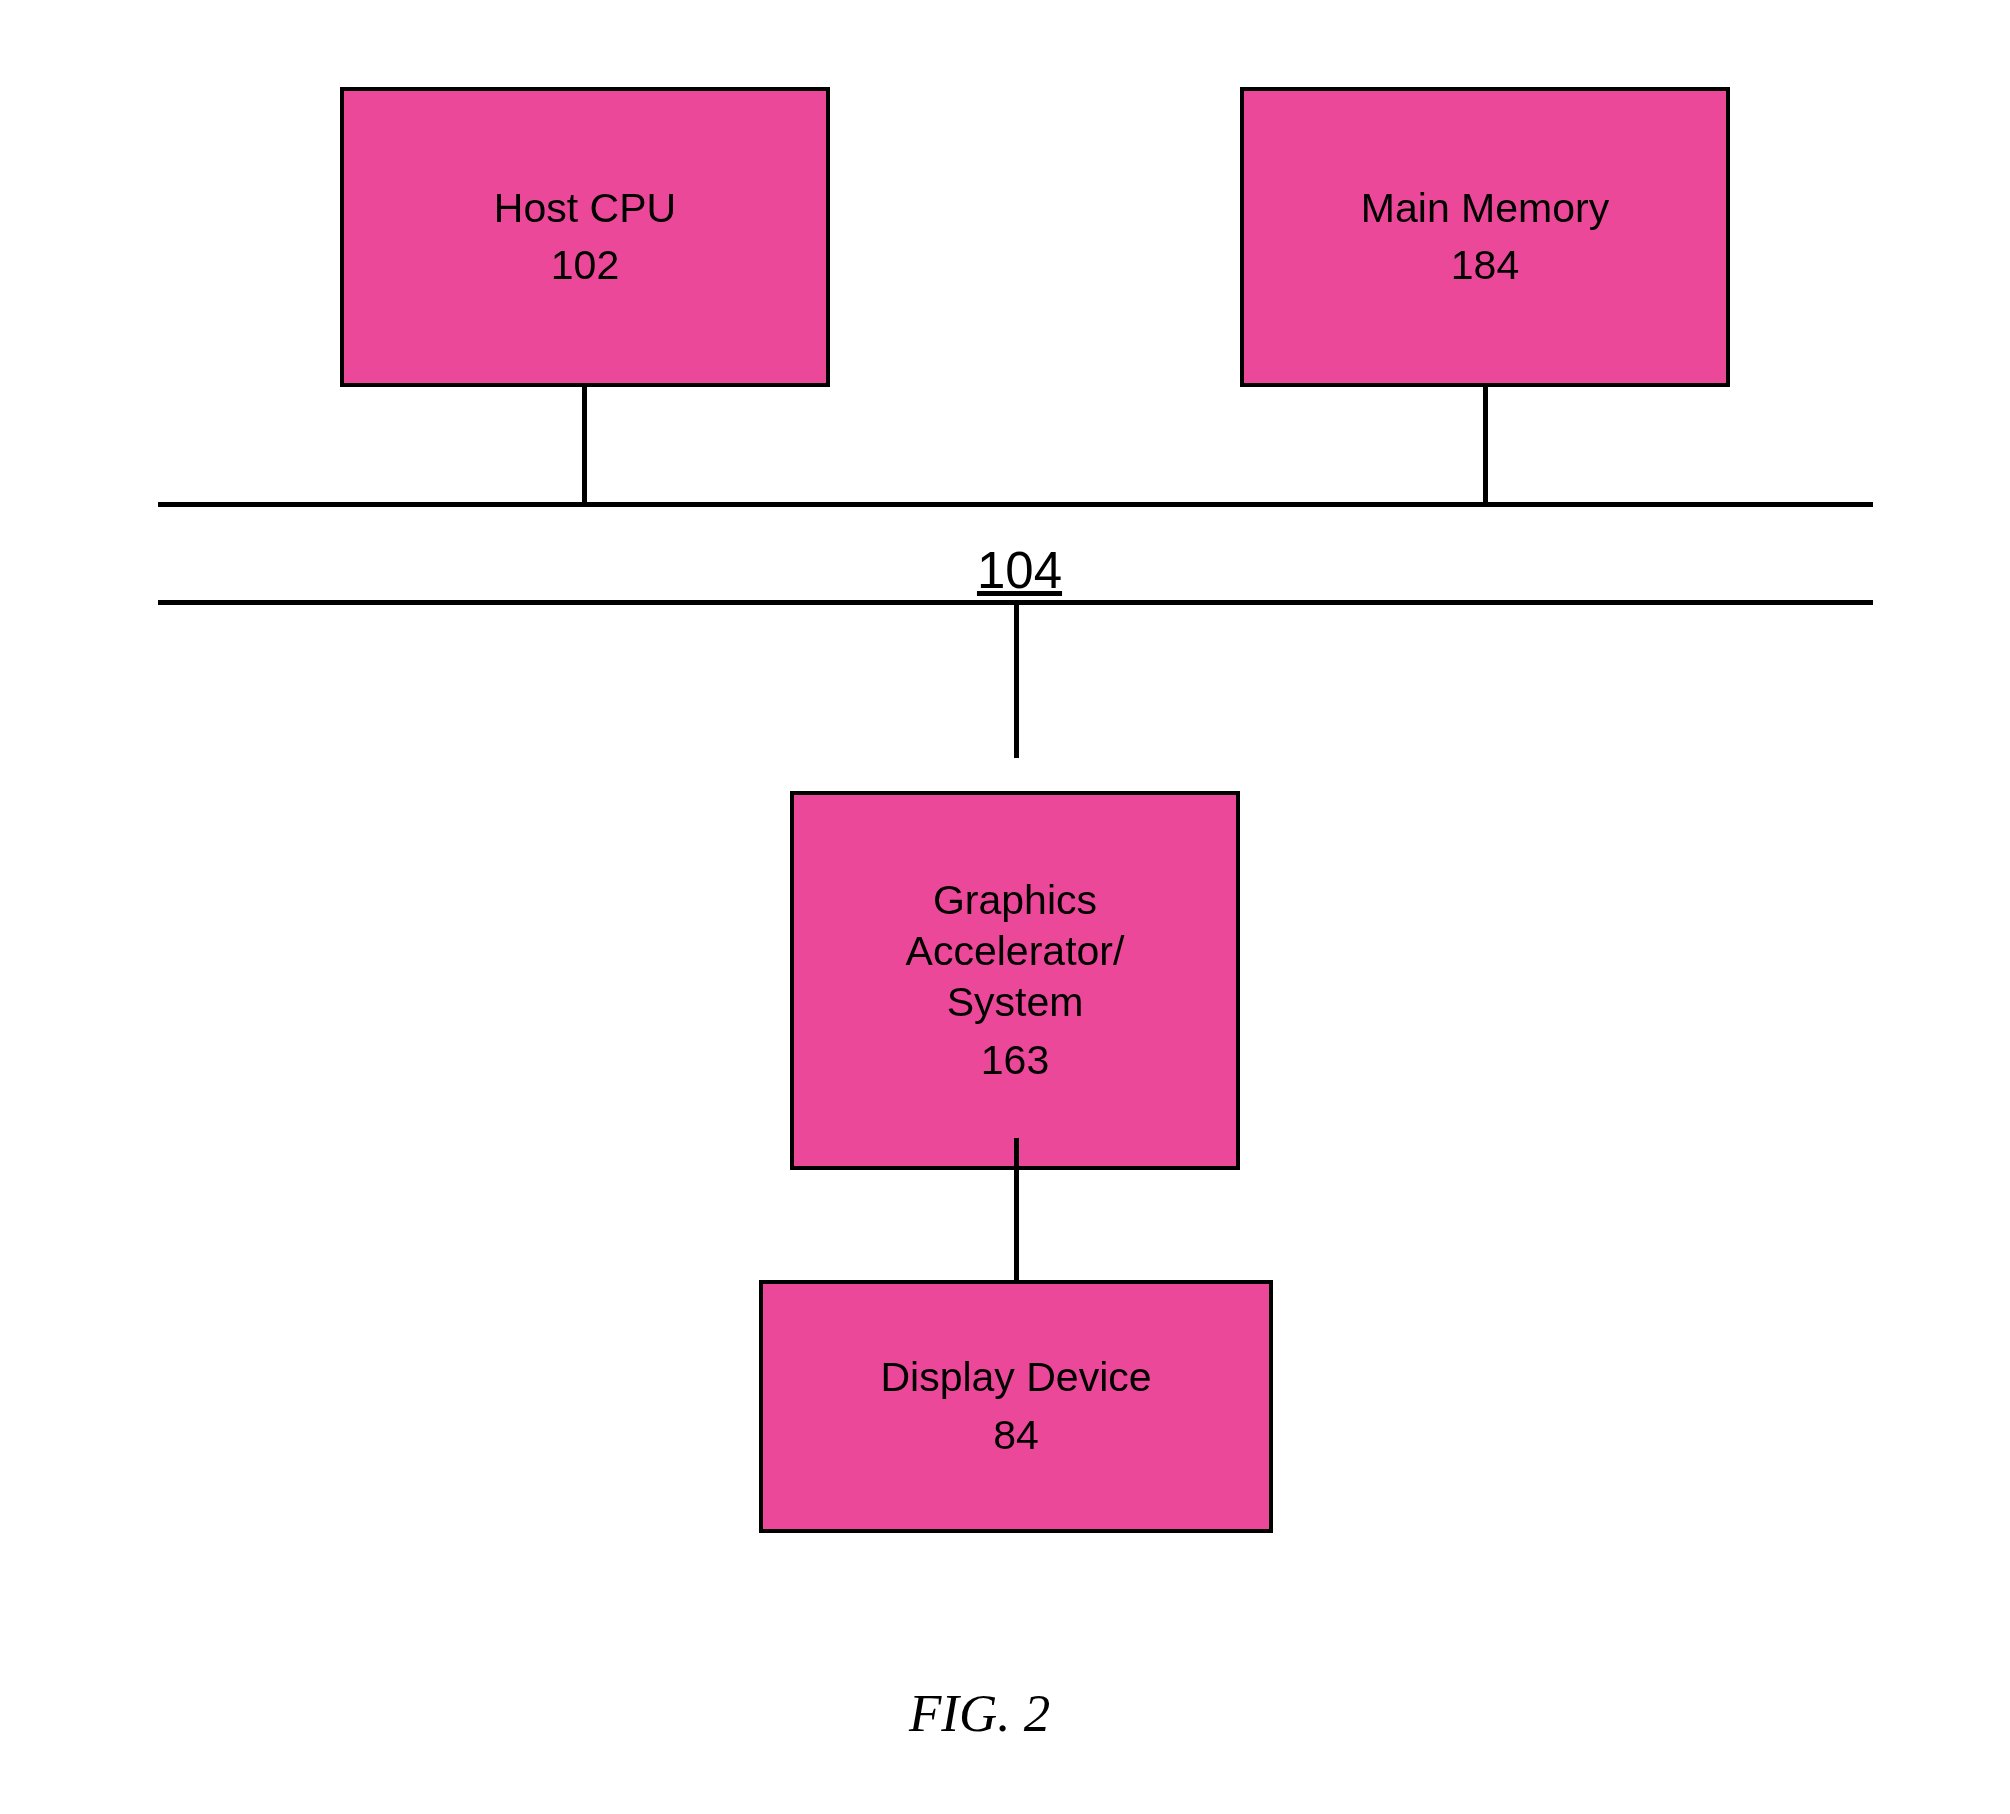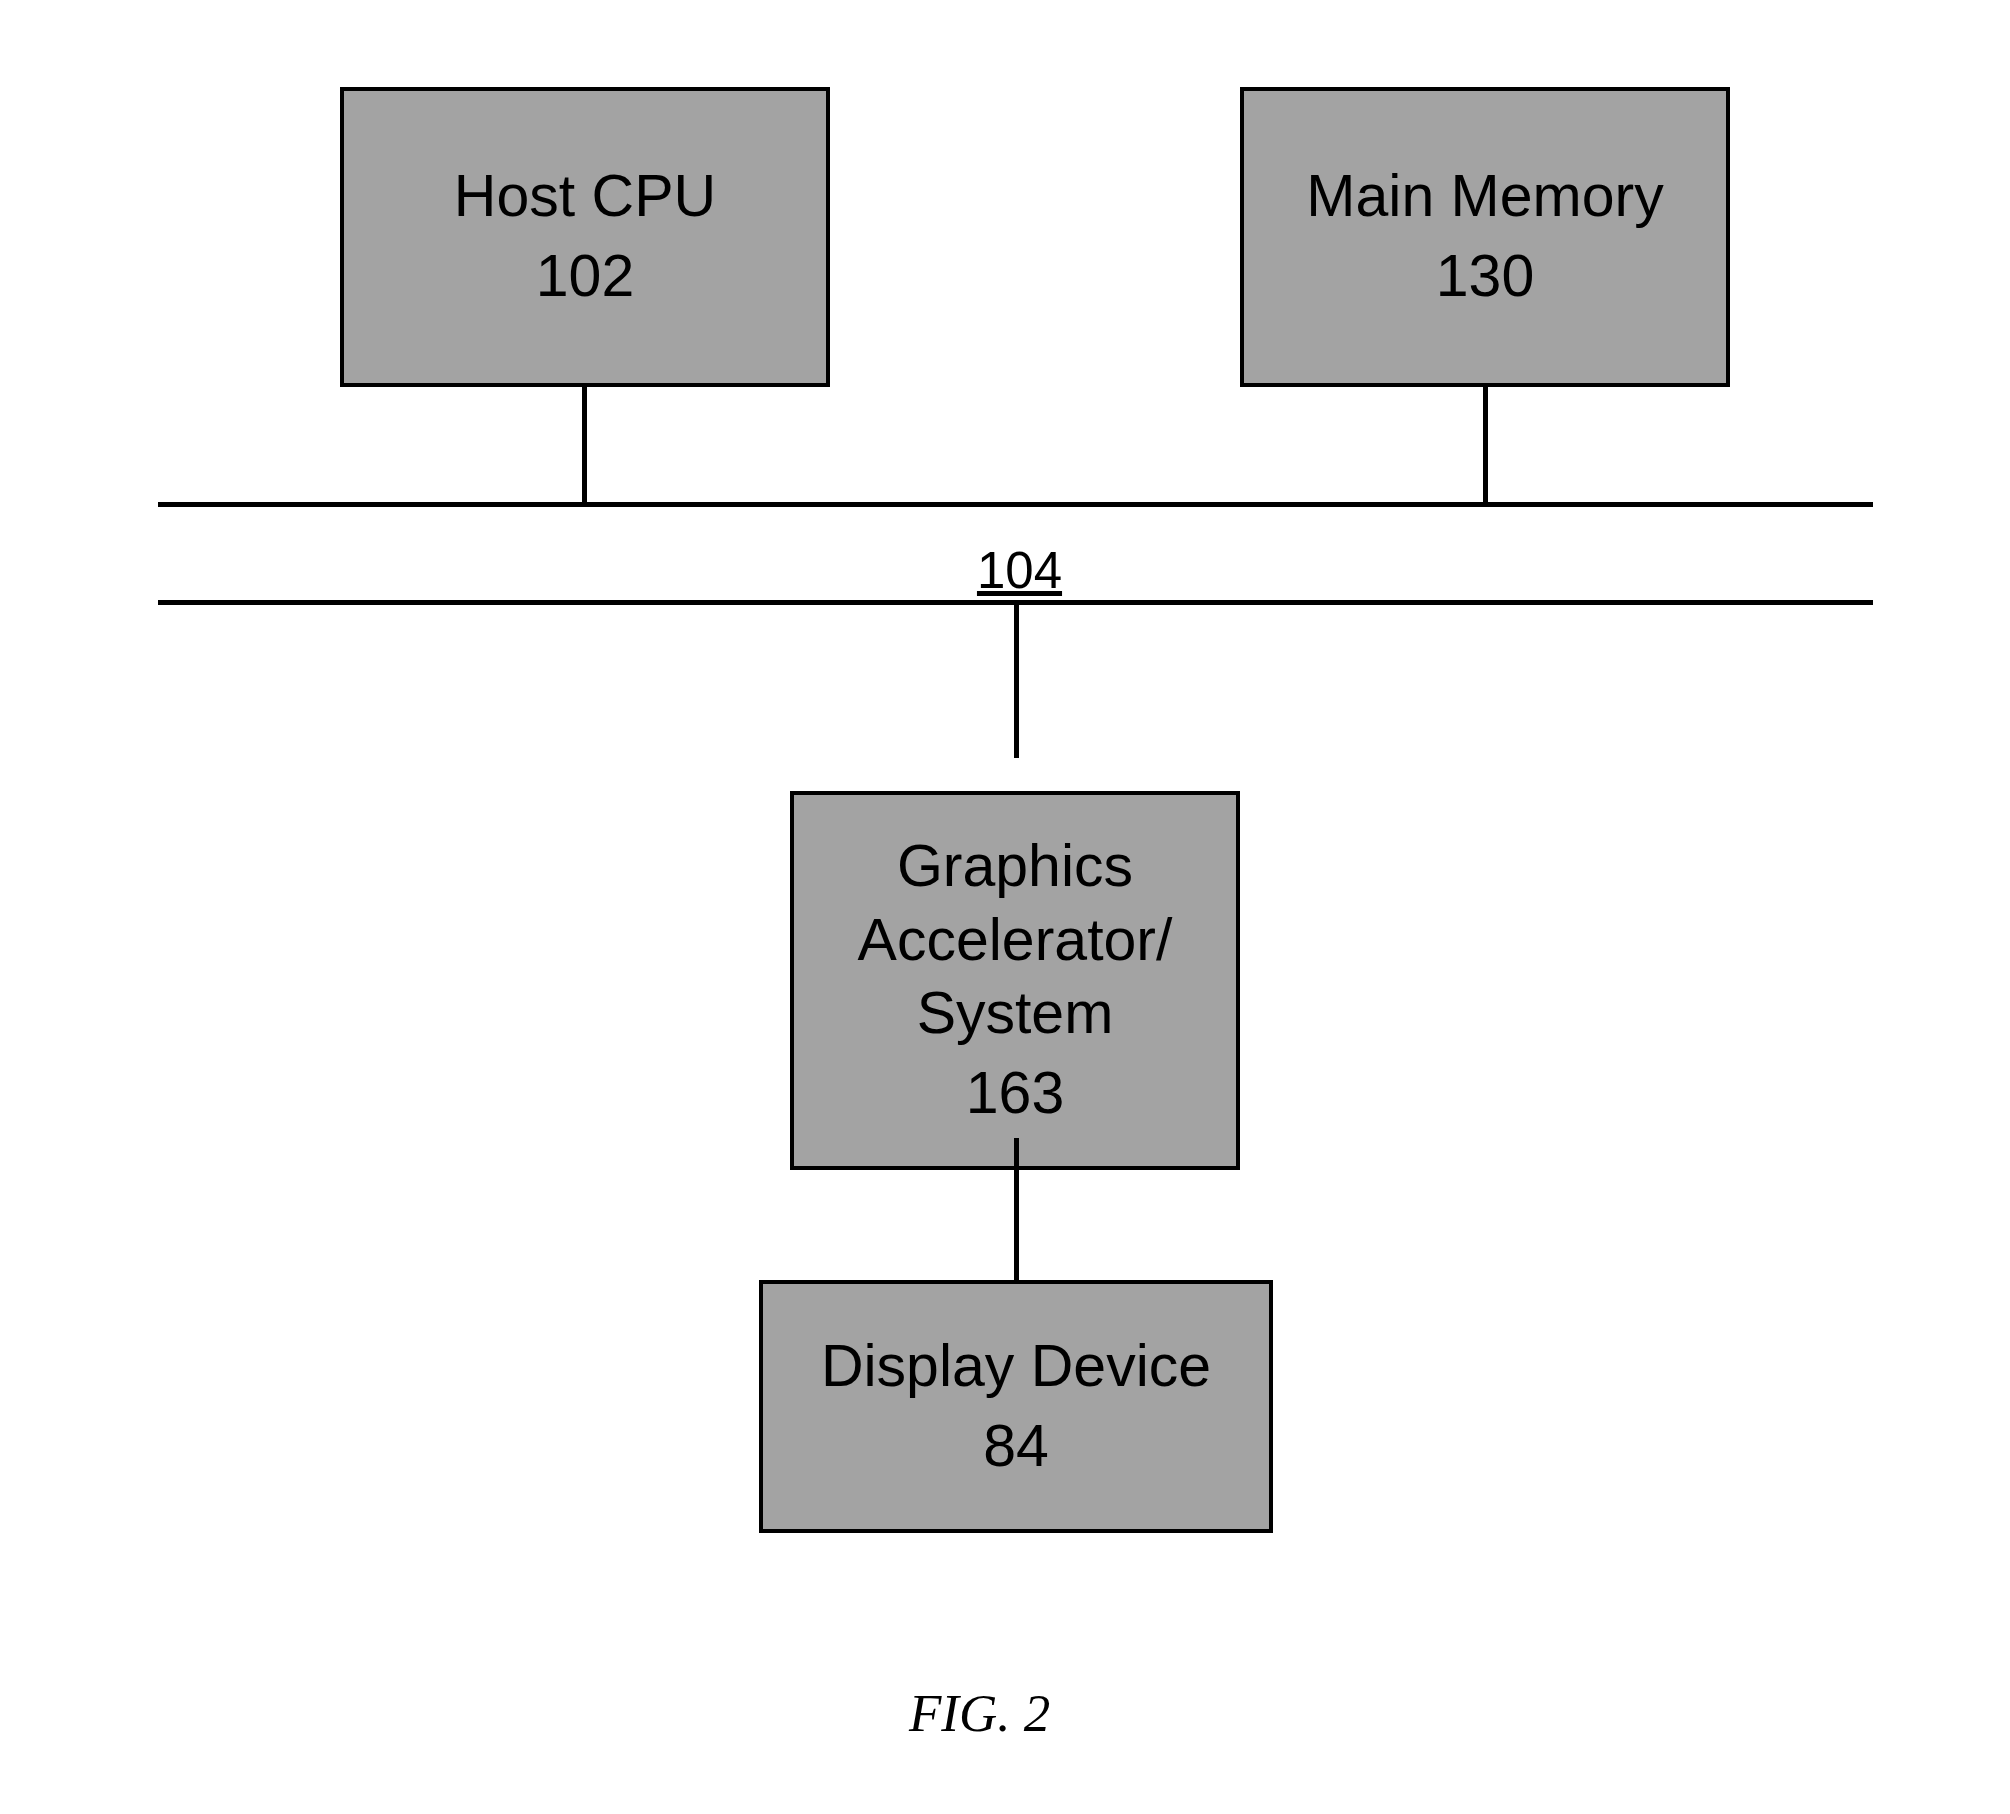--- a/index.html
+++ b/index.html
@@ -16,23 +16,23 @@
   }
   .box {
     position: absolute;
     border: 4.7px solid #000;
     box-sizing: border-box;
     display: flex;
     flex-direction: column;
     align-items: center;
     justify-content: center;
     text-align: center;
-    font-size: 59px;
+    font-size: 41px;
     line-height: 1.25;
-    background: #a3a3a3;
+    background: #ec4899;
   }
   .box .label {
     white-space: pre-line;
   }
   .box .ref {
     margin-top: 6.3px;
   }
   .hline {
     position: absolute;
     height: 4.7px;
@@ -62,21 +62,21 @@
 
 <div class="canvas">
 
   <div class="box" style="left:340px; top:87px; width:490px; height:300px;">
     <div class="label">Host CPU</div>
     <div class="ref">102</div>
   </div>
 
   <div class="box" style="left:1240px; top:87px; width:490px; height:300px;">
     <div class="label">Main Memory</div>
-    <div class="ref">130</div>
+    <div class="ref">184</div>
   </div>
 
   <div class="vline" style="left:582px; top:387px; height:115px;"></div>
   <div class="vline" style="left:1483px; top:387px; height:115px;"></div>
 
   <div class="hline" style="left:158px; top:502px; width:1715px;"></div>
   <div class="hline" style="left:158px; top:600px; width:1715px;"></div>
   <div class="bus-label" style="left:972px; top:521px; width:95px;">104</div>
 
   <div class="vline" style="left:1014px; top:605px; height:153px;"></div>

